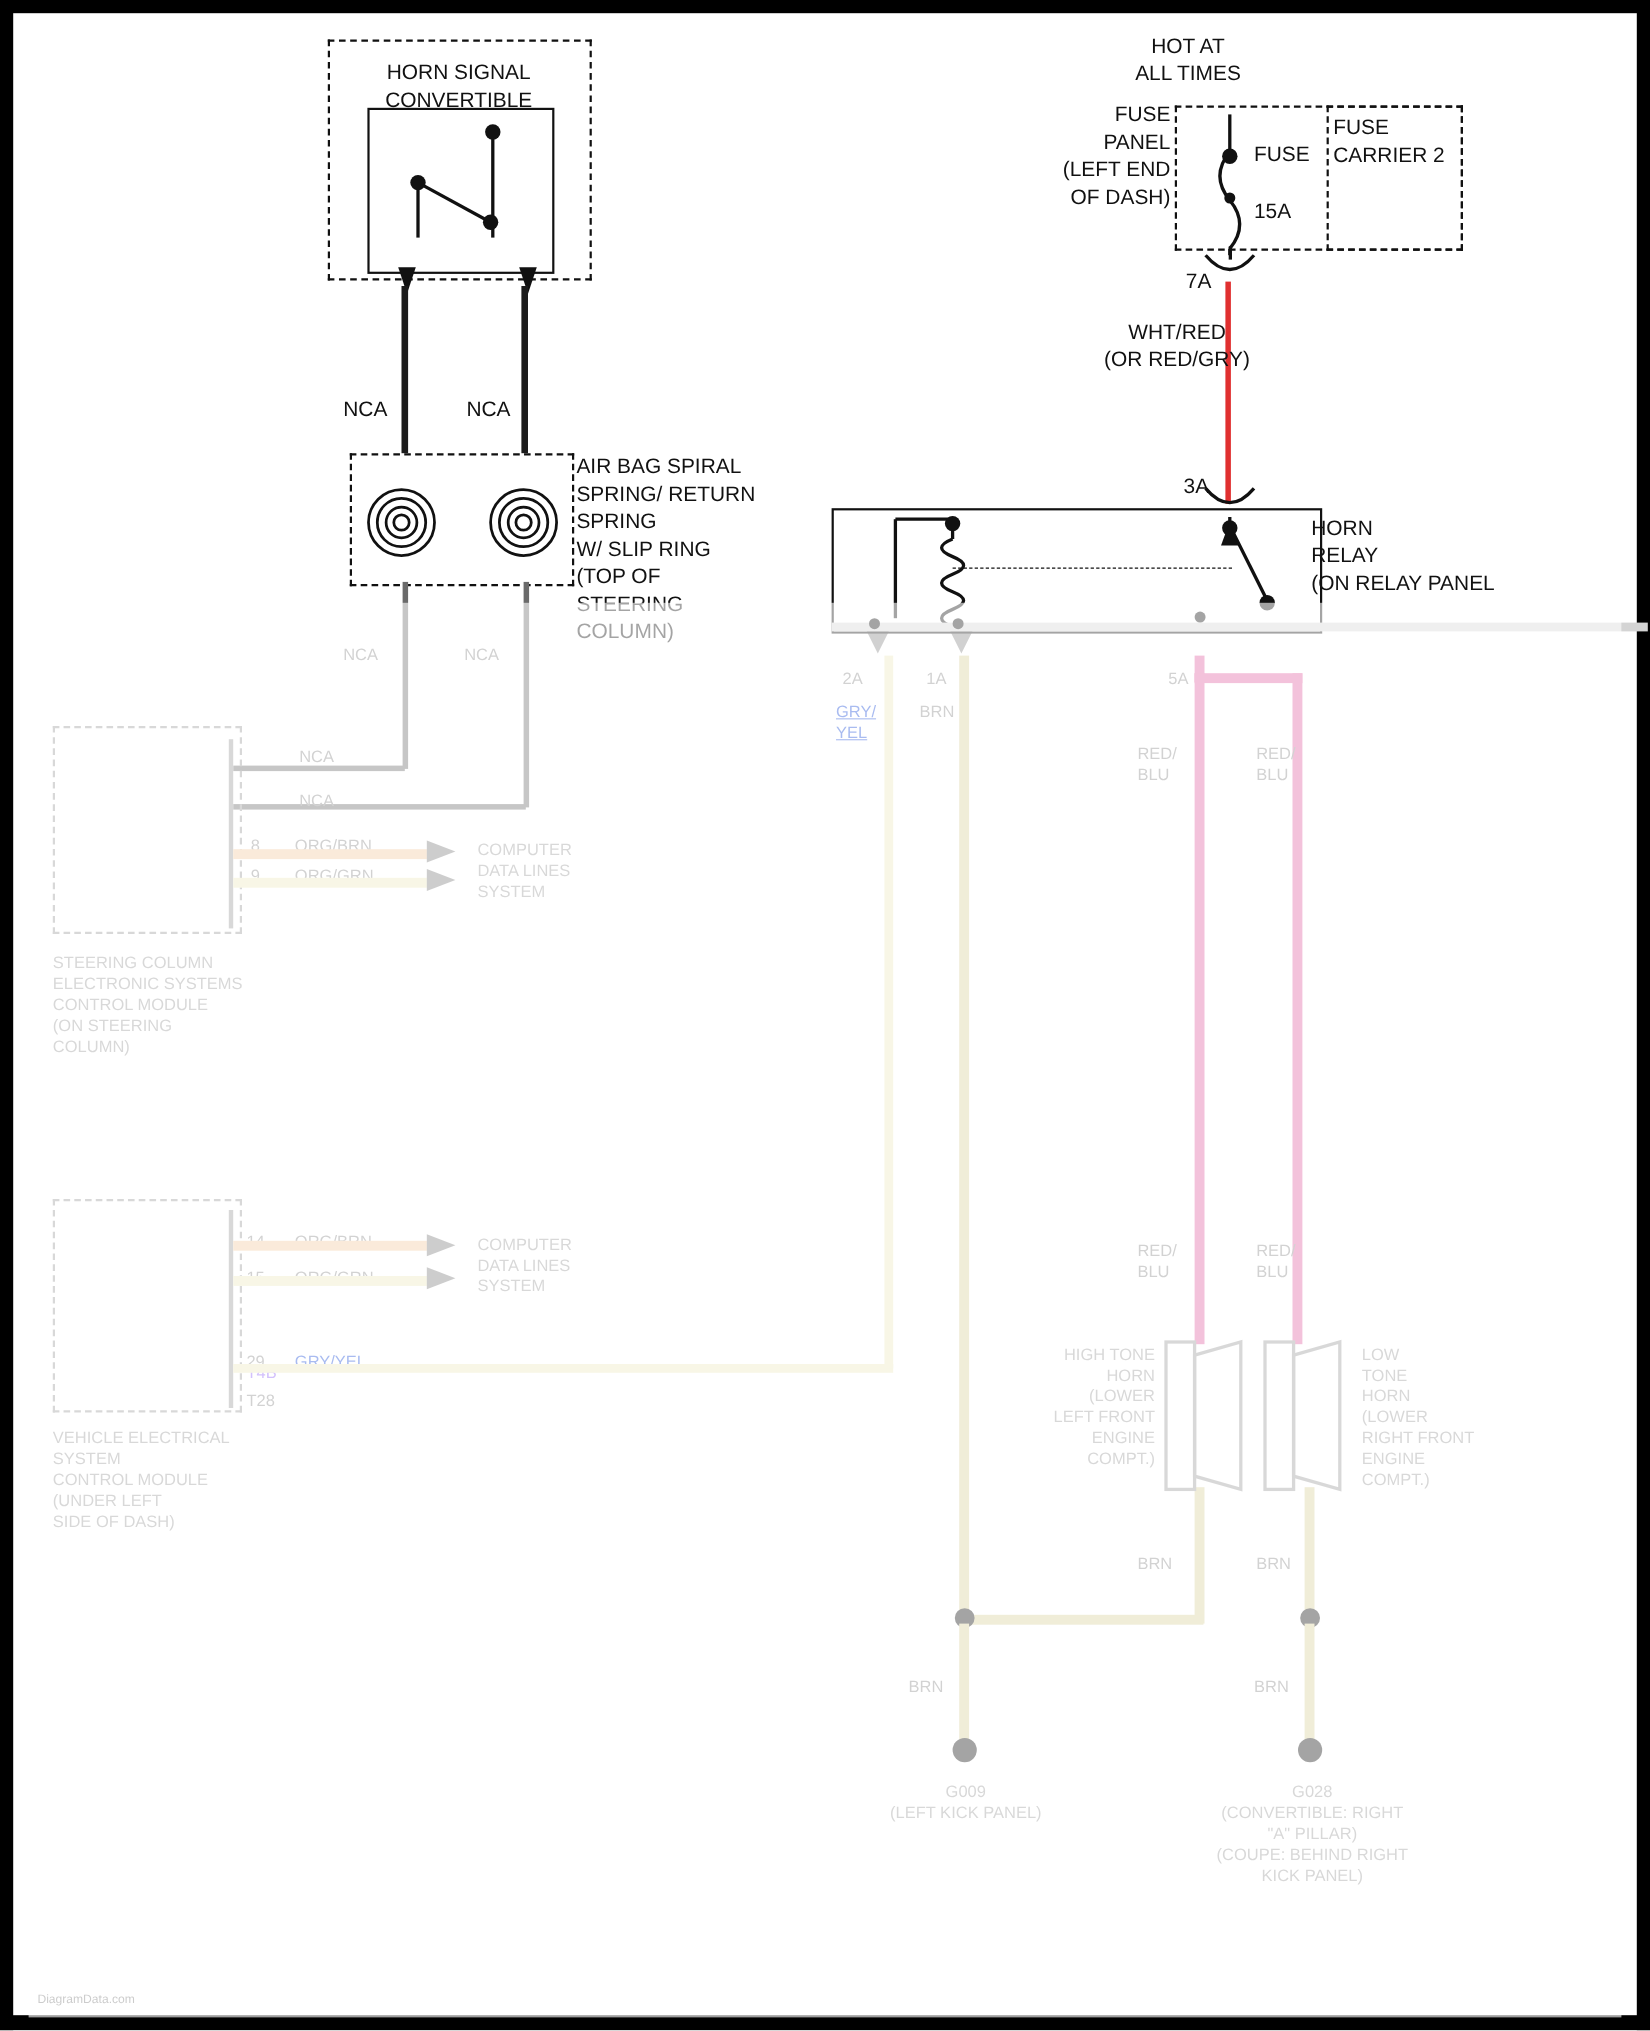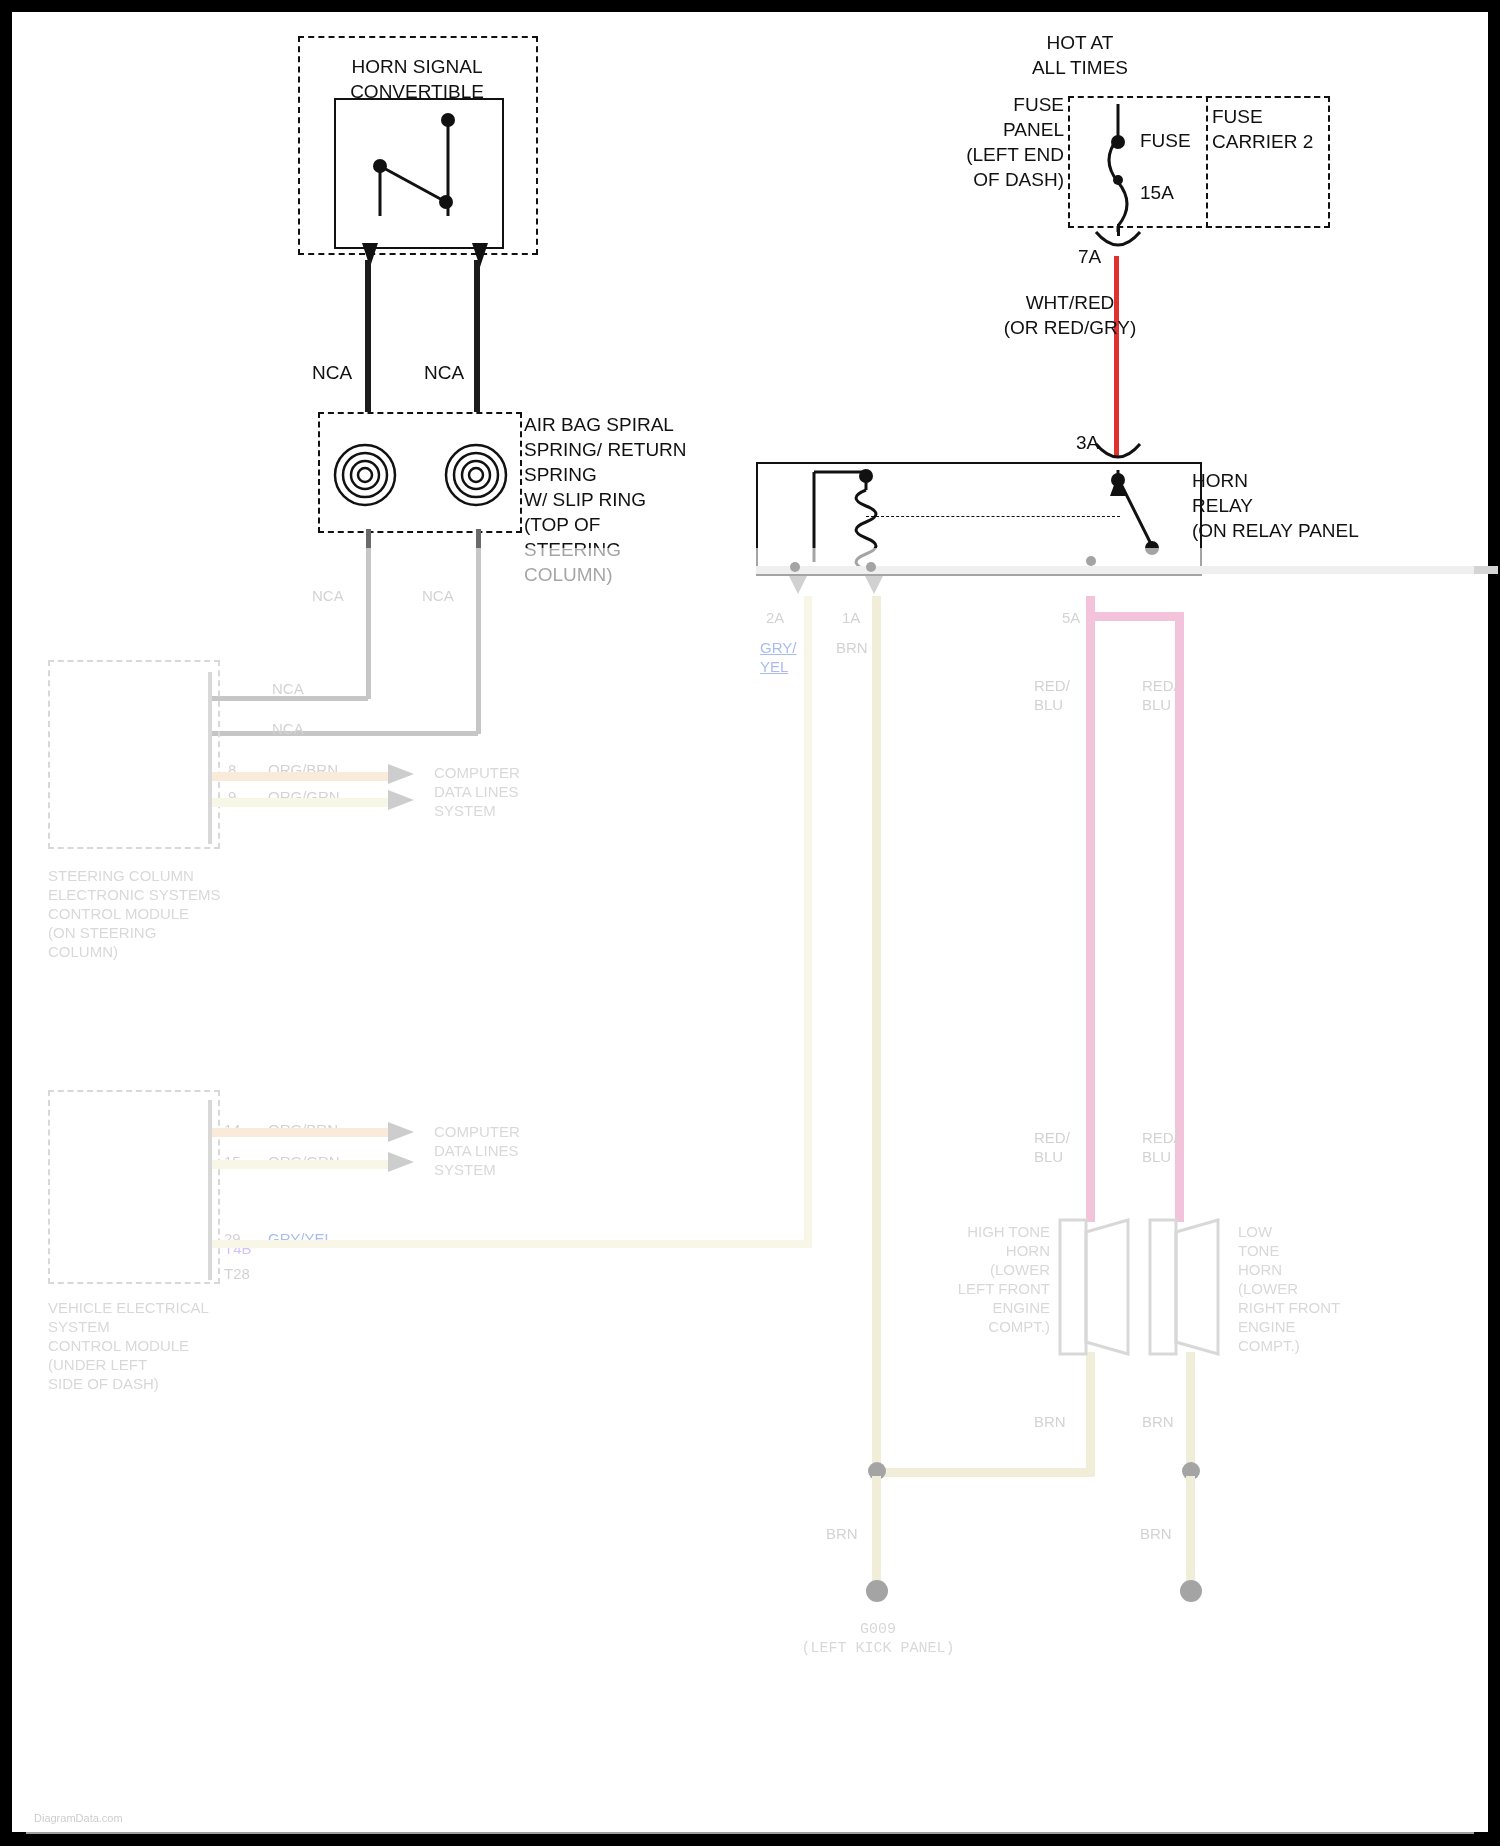--- a/index.html
+++ b/index.html
@@ -276,19 +276,24 @@
   <div class="dot" style="left:868px;top:1462px;width:18px;height:18px;"></div>
   <div class="dot" style="left:1182px;top:1462px;width:18px;height:18px;"></div>
 
   <div class="line vline" style="left:872px;top:1476px;width:9px;height:110px;background:#d8cf9a;"></div>
   <div class="line vline" style="left:1186px;top:1476px;width:9px;height:110px;background:#d8cf9a;"></div>
   <div class="txt small" style="left:826px;top:1524px;color:#8a8a8a;">BRN</div>
   <div class="txt small" style="left:1140px;top:1524px;color:#8a8a8a;">BRN</div>
 
   <div class="dot" style="left:866px;top:1580px;width:22px;height:22px;"></div>
   <div class="dot" style="left:1180px;top:1580px;width:22px;height:22px;"></div>
-  <div class="txt small c" style="left:756px;top:1620px;width:244px;color:#9a9a9a;font-family:Liberation Mono, monospace;">G009
+  <div class="txt small c" style="left:756px;top:1620px;width:244px;color:#9a9a9a;">G009
 (LEFT KICK PANEL)</div>
+  <div class="txt small c" style="left:1048px;top:1620px;width:290px;color:#9a9a9a;">G028
+(CONVERTIBLE: RIGHT
+"A" PILLAR)
+(COUPE: BEHIND RIGHT
+KICK PANEL)</div>
 
   <div class="fade"></div>
 
   <div class="watermark">DiagramData.com</div>
 </div>
 
 </body></html>

